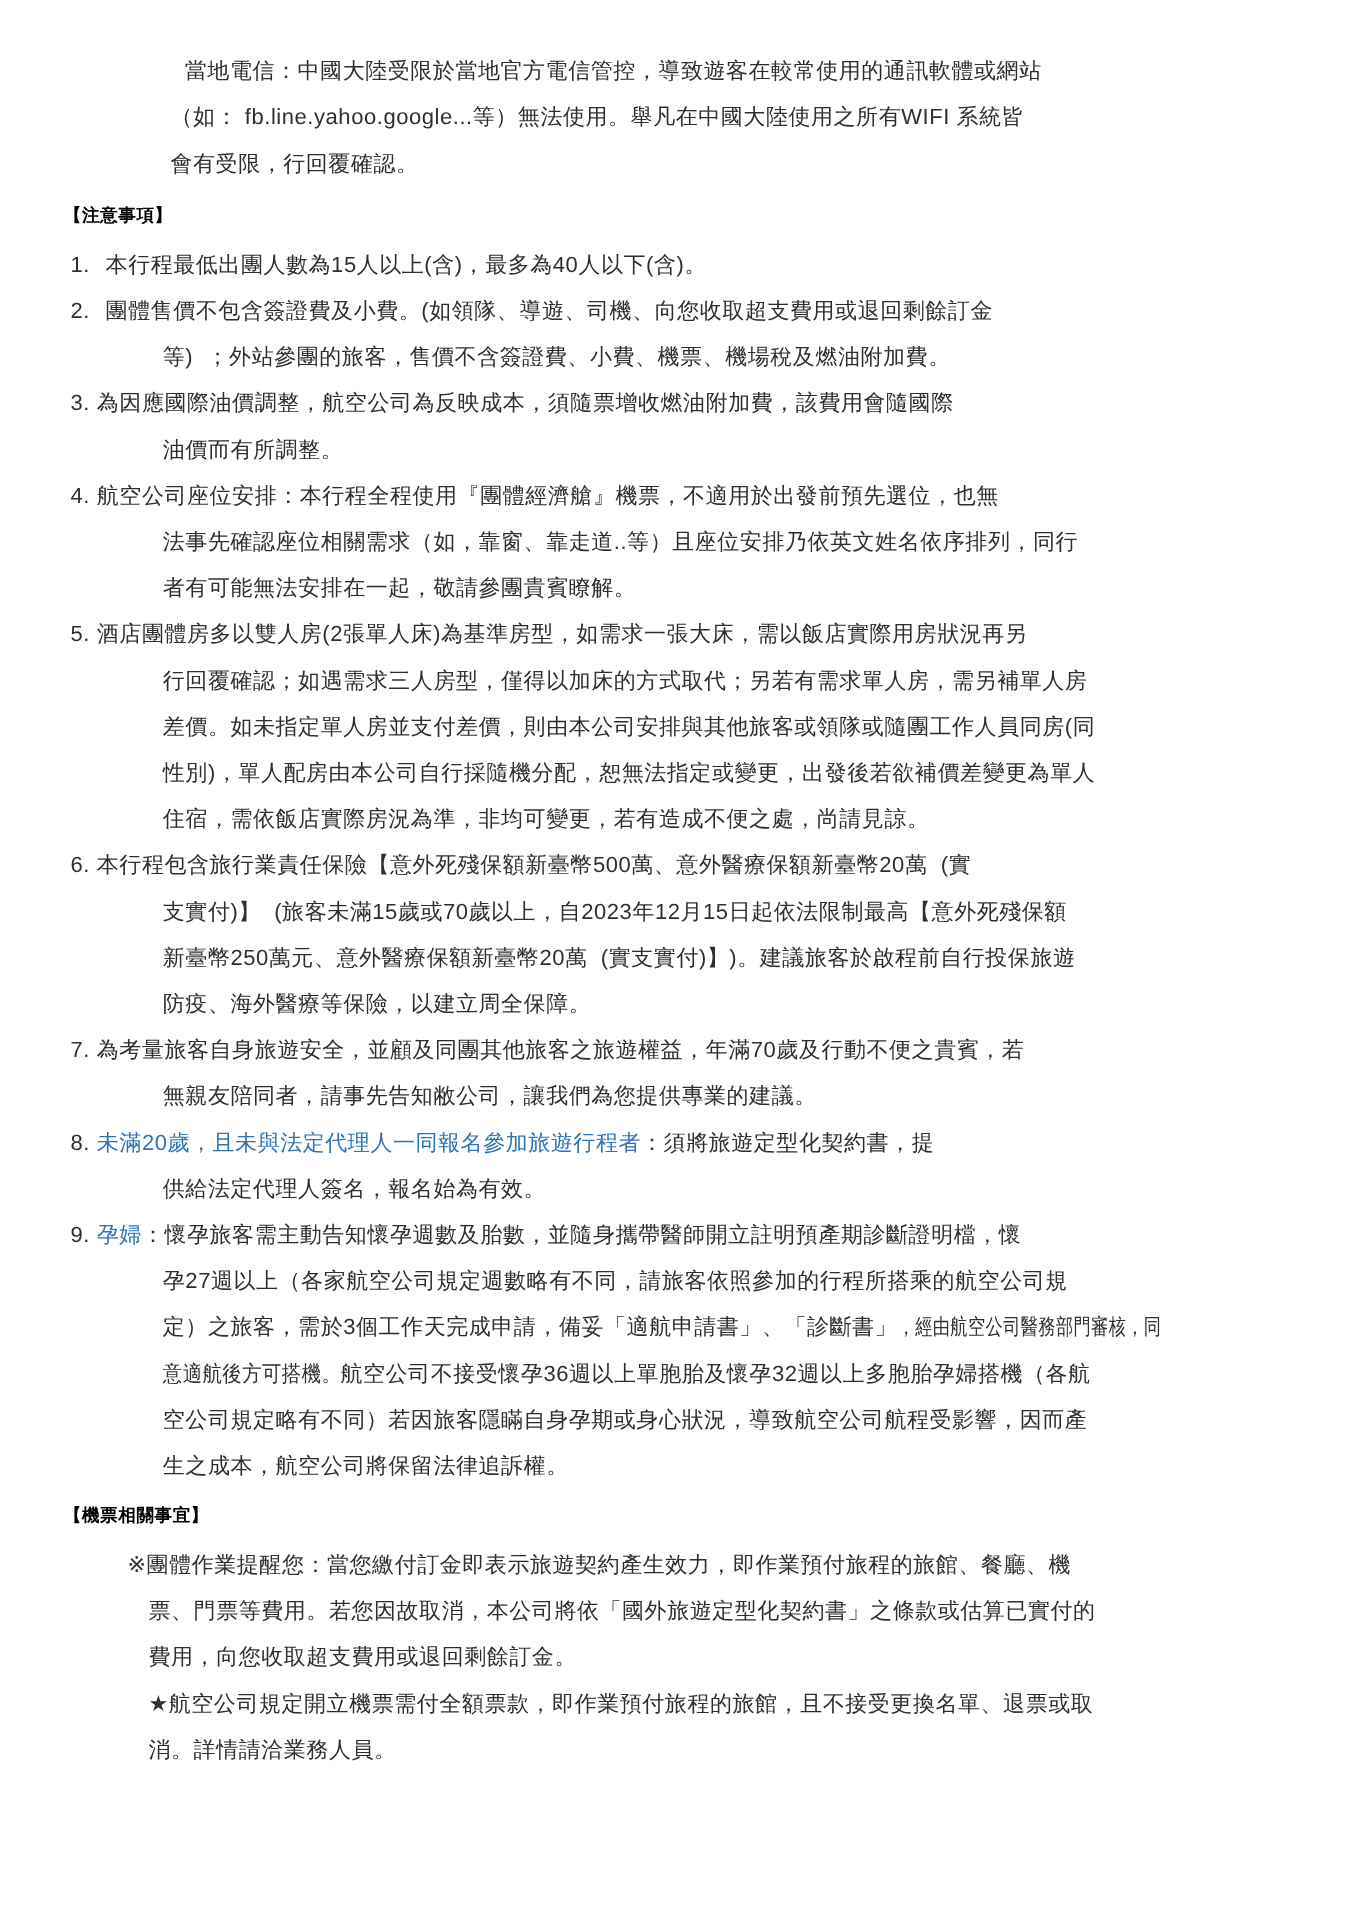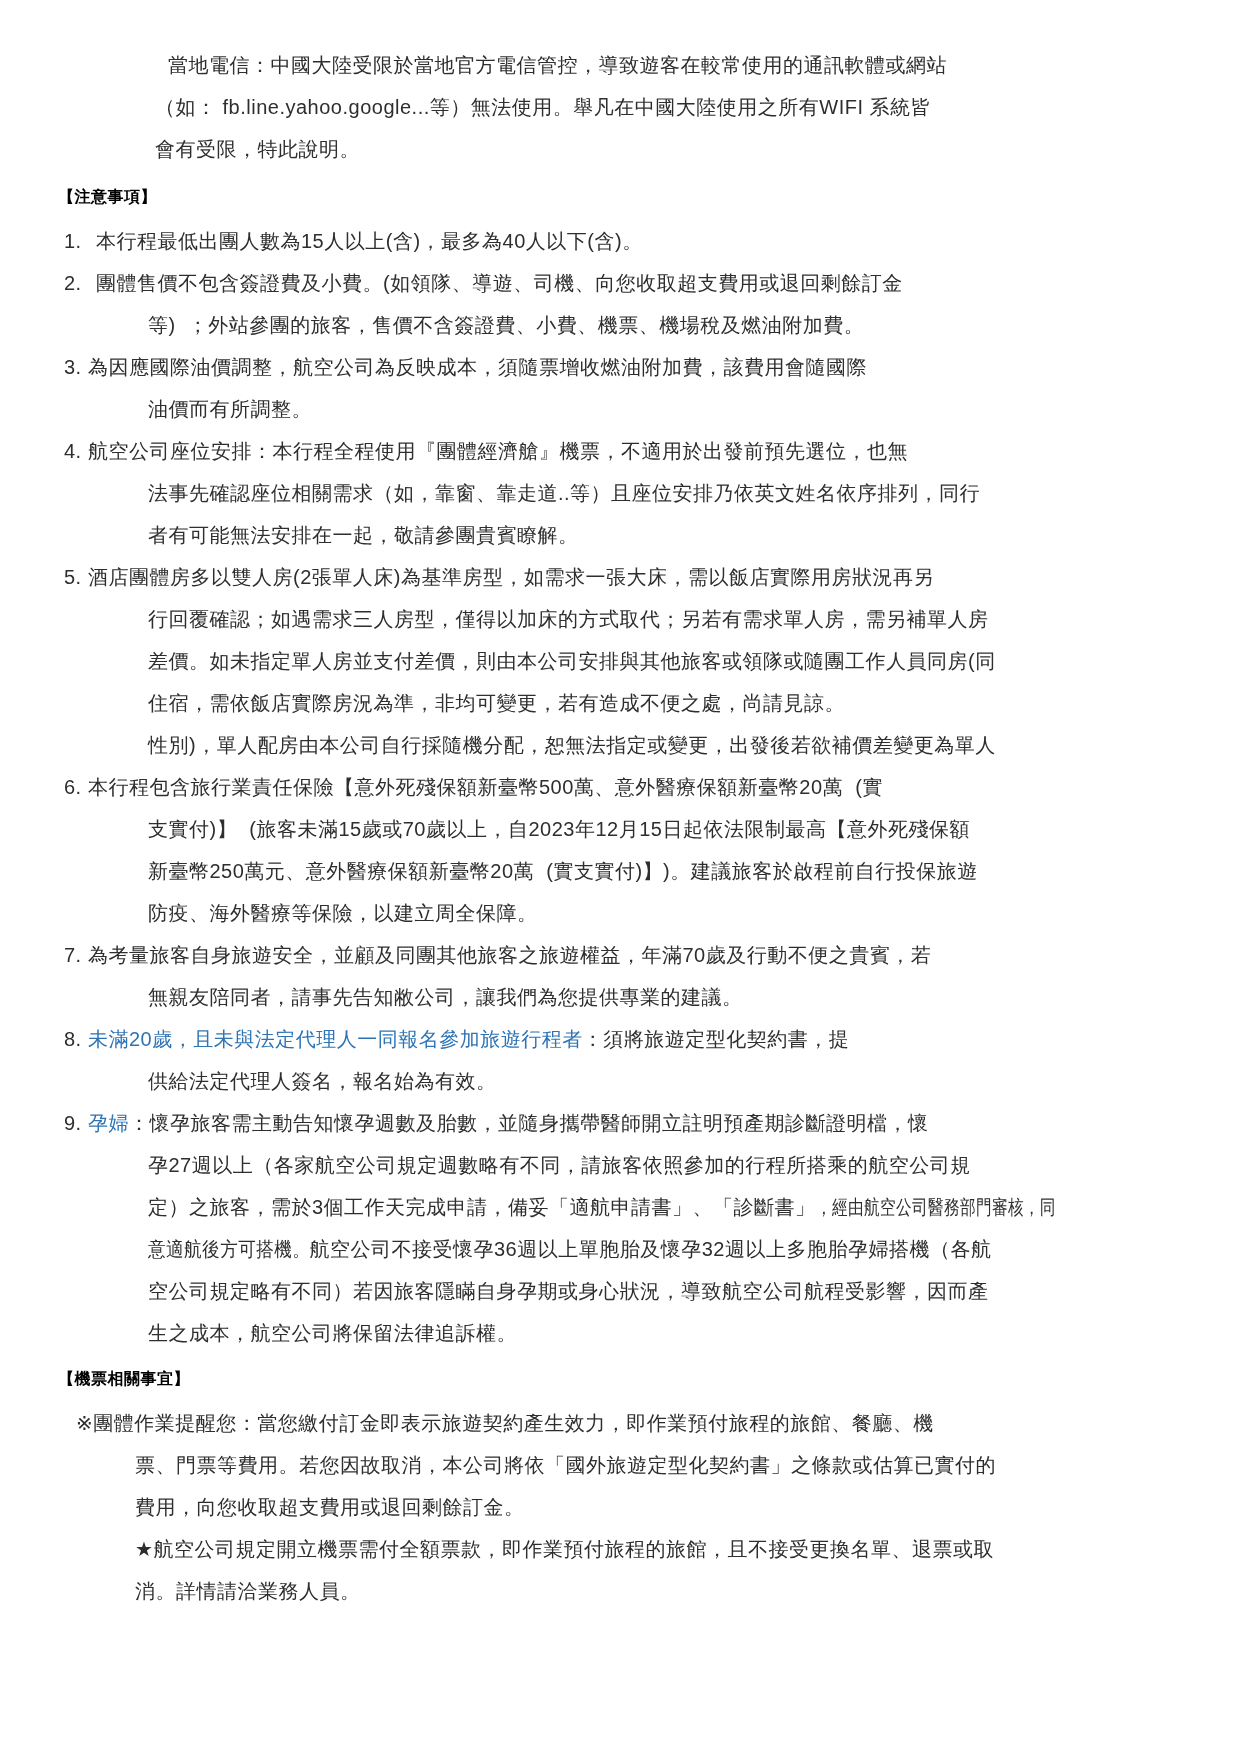--- a/index.html
+++ b/index.html
@@ -61,32 +61,32 @@
   }
   .cond2 {
     display: inline-block;
     transform: scaleX(0.88);
     transform-origin: 0 50%;
     margin-right: -23px;
   }
 
   
   .tpara .line       { padding-left: 135px; }
-  .tpara .line.first { padding-left: 76px; }
+  .tpara .line.first { padding-left: 116px; }
   .tpara2 .line      { padding-left: 135px; }
 </style>
 </head>
 <body>
 
 <div class="page">
 
   <div class="intro">
     <div class="line first">當地電信：中國大陸受限於當地官方電信管控，導致遊客在較常使用的通訊軟體或網站</div>
     <div class="line">（如： fb.line.yahoo.google...等）無法使用。舉凡在中國大陸使用之所有WIFI 系統皆</div>
-    <div class="line">會有受限，特此說明。</div>
+    <div class="line">會有受限，行回覆確認。</div>
   </div>
 
   <div class="section-heading notice-heading">【注意事項】</div>
 
   <div class="list">
 
     <div class="item">
       <div class="line first"><span class="num gap">1.</span><span>本行程最低出團人數為15人以上(含)，最多為40人以下(含)。</span></div>
     </div>
 
@@ -103,22 +103,22 @@
     <div class="item">
       <div class="line first"><span class="num">4.</span><span>航空公司座位安排：本行程全程使用『團體經濟艙』機票，不適用於出發前預先選位，也無</span></div>
       <div class="line">法事先確認座位相關需求（如，靠窗、靠走道..等）且座位安排乃依英文姓名依序排列，同行</div>
       <div class="line">者有可能無法安排在一起，敬請參團貴賓瞭解。</div>
     </div>
 
     <div class="item">
       <div class="line first"><span class="num">5.</span><span>酒店團體房多以雙人房(2張單人床)為基準房型，如需求一張大床，需以飯店實際用房狀況再另</span></div>
       <div class="line">行回覆確認；如遇需求三人房型，僅得以加床的方式取代；另若有需求單人房，需另補單人房</div>
       <div class="line">差價。如未指定單人房並支付差價，則由本公司安排與其他旅客或領隊或隨團工作人員同房(同</div>
+      <div class="line">性別)，單人配房由本公司自行採隨機分配，恕無法指定或變更，出發後若欲補價差變更為單人</div>
       <div class="line">住宿，需依飯店實際房況為準，非均可變更，若有造成不便之處，尚請見諒。</div>
-      <div class="line">性別)，單人配房由本公司自行採隨機分配，恕無法指定或變更，出發後若欲補價差變更為單人</div>
     </div>
 
     <div class="item">
       <div class="line first"><span class="num">6.</span><span>本行程包含旅行業責任保險【意外死殘保額新臺幣500萬、意外醫療保額新臺幣20萬  (實</span></div>
       <div class="line">支實付)】  (旅客未滿15歲或70歲以上，自2023年12月15日起依法限制最高【意外死殘保額</div>
       <div class="line">新臺幣250萬元、意外醫療保額新臺幣20萬  (實支實付)】)。建議旅客於啟程前自行投保旅遊</div>
       <div class="line">防疫、海外醫療等保險，以建立周全保障。</div>
     </div>
 
     <div class="item">

